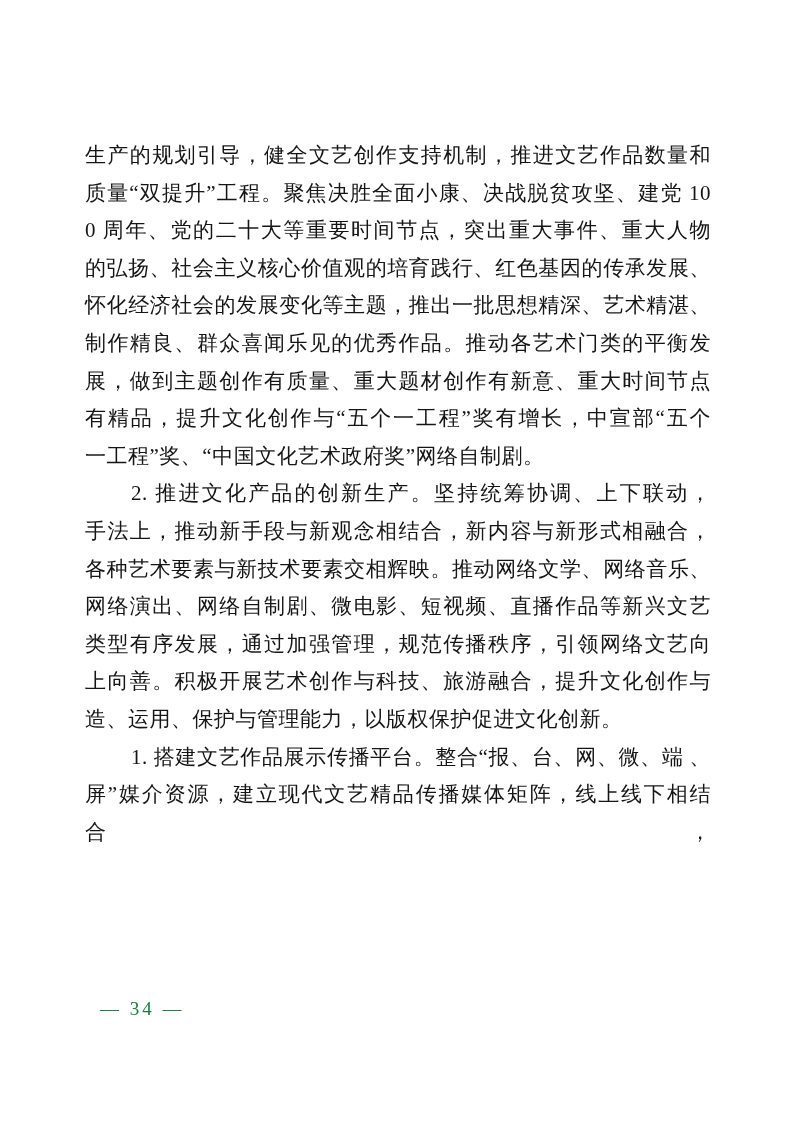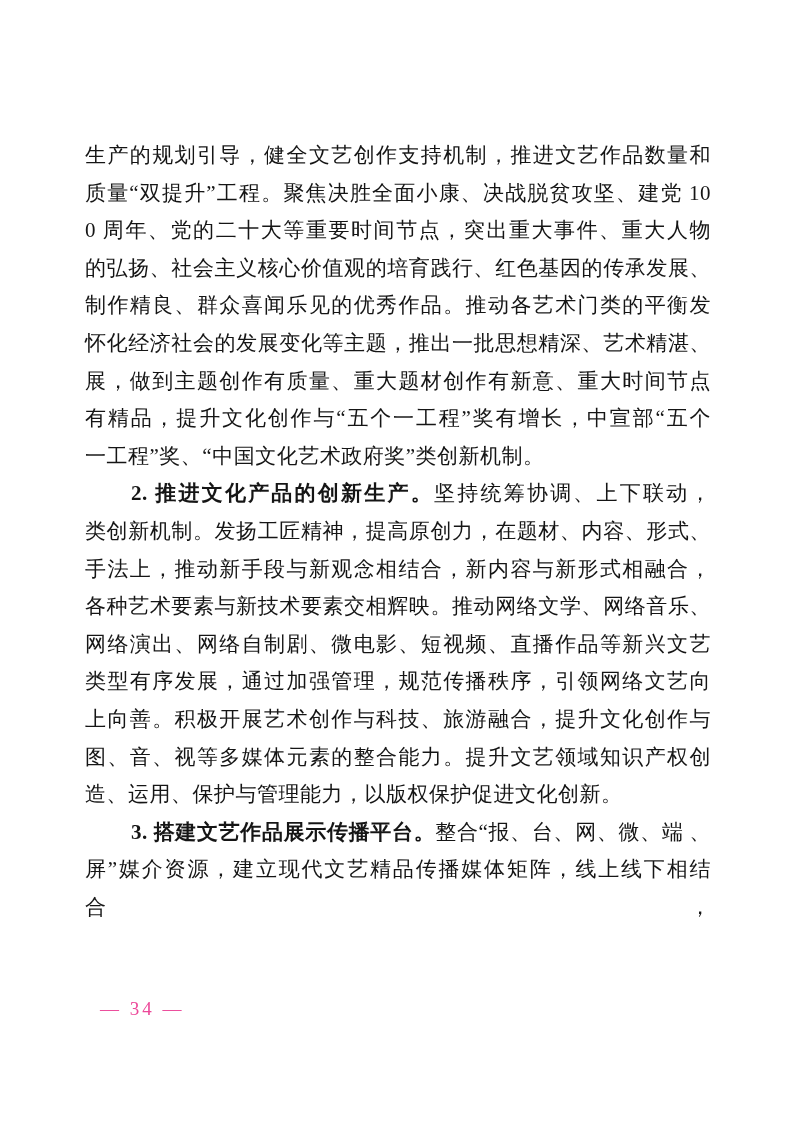--- a/index.html
+++ b/index.html
@@ -27,51 +27,49 @@
     letter-spacing: 0.5px;
     text-align: justify;
   }
   .line.fill {
     text-align-last: justify;
   }
   .line.indent {
     text-indent: 46px;
   }
   .bold {
-    font-weight: 700;
+    font-weight: 400;
   }
   .page-number {
     position: absolute;
     left: 100px;
     top: 998px;
     font-size: 19px;
     letter-spacing: 3px;
-    color: #ec4899;
+    color: #15803d;
   }
 </style>
 </head>
 <body>
 
 <div class="page">
   <div class="doc-body" id="doc-body">
       <div class="line fill"><span>生产的规划引导，健全文艺创作支持机制，推进文艺作品数量和</span></div>
       <div class="line fill"><span>质量“双提升”工程。聚焦决胜全面小康、决战脱贫攻坚、建党 10</span></div>
       <div class="line fill"><span>0 周年、党的二十大等重要时间节点，突出重大事件、重大人物</span></div>
       <div class="line fill"><span>的弘扬、社会主义核心价值观的培育践行、红色基因的传承发展、</span></div>
+      <div class="line fill"><span>怀化经济社会的发展变化等主题，推出一批思想精深、艺术精湛、</span></div>
       <div class="line fill"><span>制作精良、群众喜闻乐见的优秀作品。推动各艺术门类的平衡发</span></div>
-      <div class="line fill"><span>怀化经济社会的发展变化等主题，推出一批思想精深、艺术精湛、</span></div>
       <div class="line fill"><span>展，做到主题创作有质量、重大题材创作有新意、重大时间节点</span></div>
       <div class="line fill"><span>有精品，提升文化创作与“五个一工程”奖有增长，中宣部“五个</span></div>
-      <div class="line"><span>一工程”奖、“中国文化艺术政府奖”类创新机制。</span></div>
+      <div class="line"><span>一工程”奖、“中国文化艺术政府奖”网络自制剧。</span></div>
       <div class="line fill indent"><span class="bold">2. 推进文化产品的创新生产。</span><span>坚持统筹协调、上下联动，</span></div>
-      <div class="line fill"><span>类创新机制。发扬工匠精神，提高原创力，在题材、内容、形式、</span></div>
       <div class="line fill"><span>手法上，推动新手段与新观念相结合，新内容与新形式相融合，</span></div>
       <div class="line fill"><span>各种艺术要素与新技术要素交相辉映。推动网络文学、网络音乐、</span></div>
       <div class="line fill"><span>网络演出、网络自制剧、微电影、短视频、直播作品等新兴文艺</span></div>
       <div class="line fill"><span>类型有序发展，通过加强管理，规范传播秩序，引领网络文艺向</span></div>
       <div class="line fill"><span>上向善。积极开展艺术创作与科技、旅游融合，提升文化创作与</span></div>
-      <div class="line fill"><span>图、音、视等多媒体元素的整合能力。提升文艺领域知识产权创</span></div>
       <div class="line"><span>造、运用、保护与管理能力，以版权保护促进文化创新。</span></div>
-      <div class="line fill indent"><span class="bold">3. 搭建文艺作品展示传播平台。</span><span>整合“报、台、网、微、端 、</span></div>
+      <div class="line fill indent"><span class="bold">1. 搭建文艺作品展示传播平台。</span><span>整合“报、台、网、微、端 、</span></div>
       <div class="line fill"><span>屏”媒介资源，建立现代文艺精品传播媒体矩阵，线上线下相结合，</span></div>
     </div>
   <div class="page-number">— 34 —</div>
 </div>
 
 </body></html>

